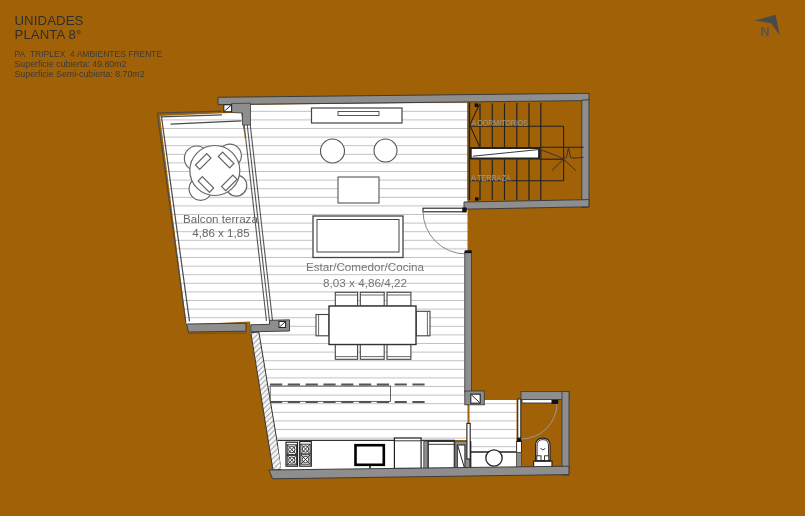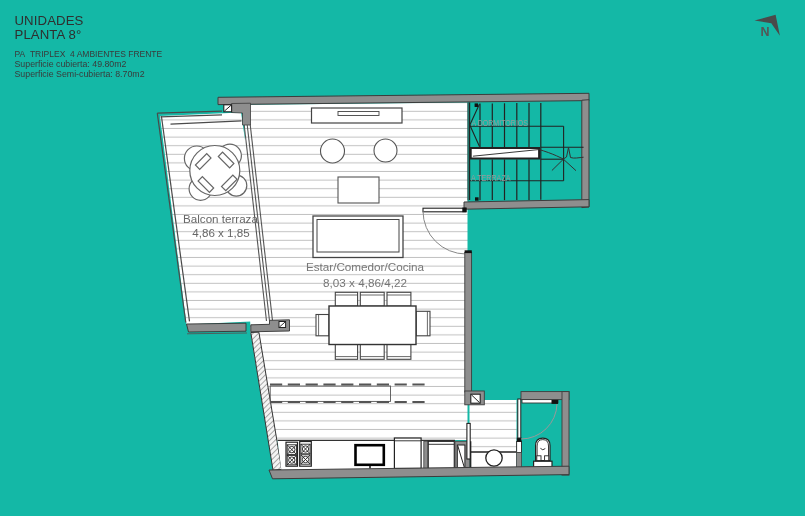--- a/index.html
+++ b/index.html
@@ -1,16 +1,16 @@
 <!DOCTYPE html>
 <html><head>
 <meta charset="utf-8">
 <style>
   html,body{margin:0;padding:0;background:#ffffff;}
-  .page{position:relative;width:805px;height:516px;background:#14b8a6;overflow:hidden;
+  .page{position:relative;width:805px;height:516px;background:#a16207;overflow:hidden;
         font-family:"Liberation Sans", sans-serif;}
   svg text{font-family:"Liberation Sans", sans-serif;}
 </style>
 </head>
 <body>
 <div class="page">
 <svg width="805" height="516" viewBox="0 0 805 516">
 <defs>
   <pattern id="planks" width="10" height="8.6" patternUnits="userSpaceOnUse">
     <rect width="10" height="8.6" fill="#ffffff"></rect>

